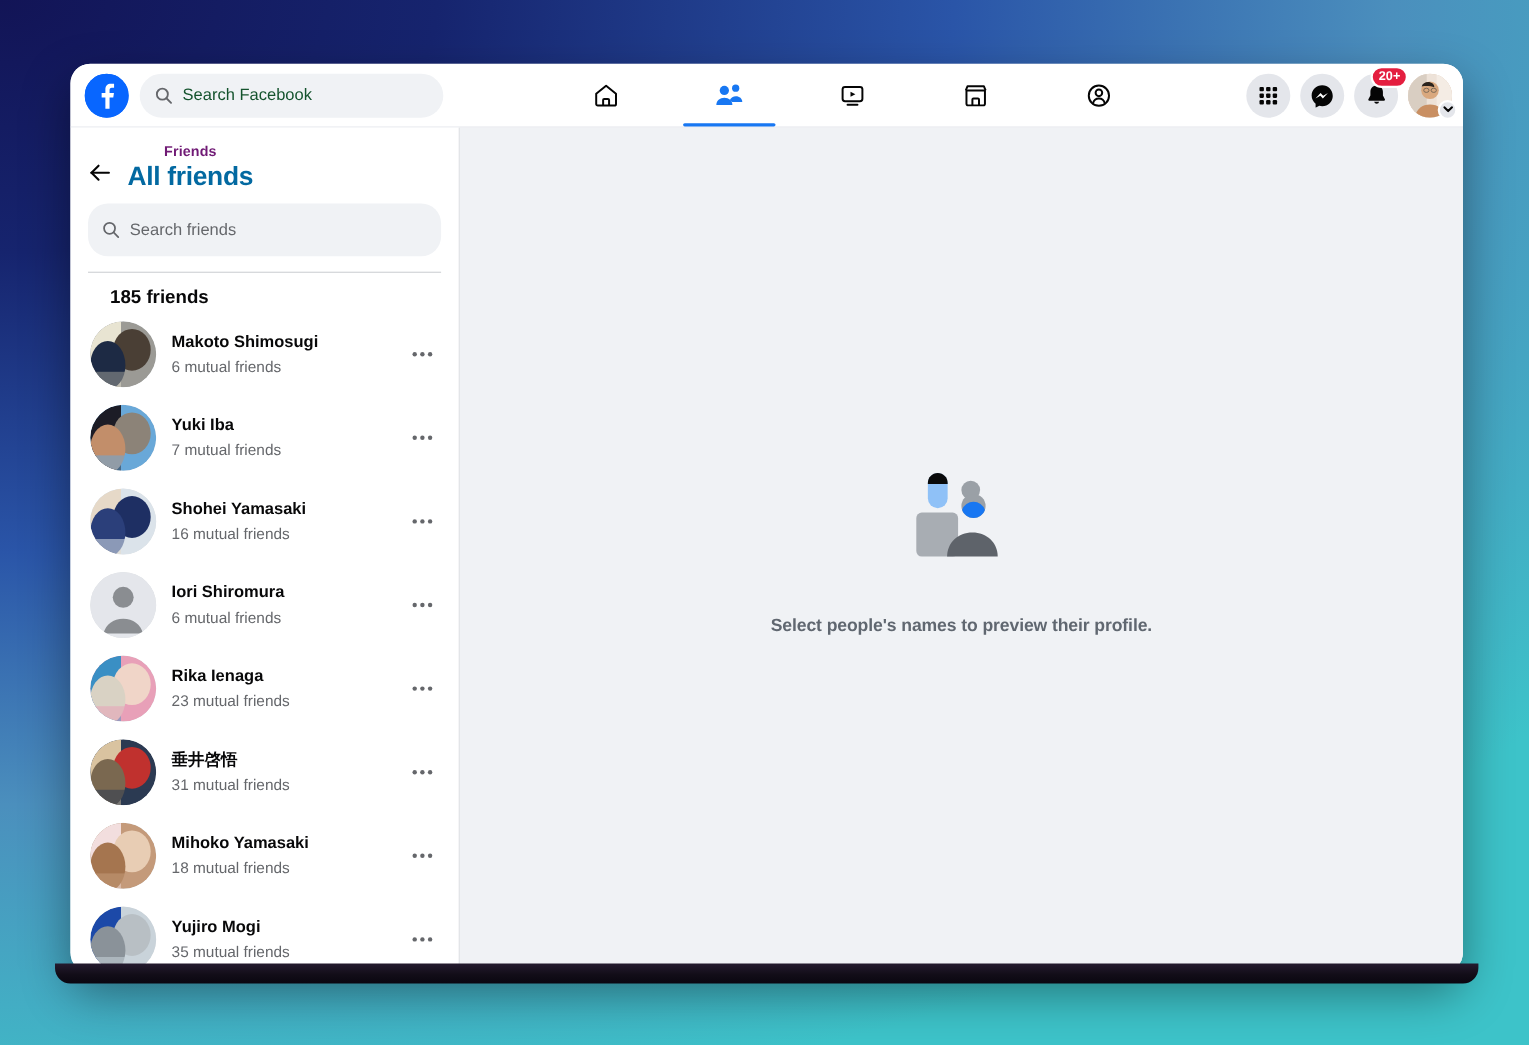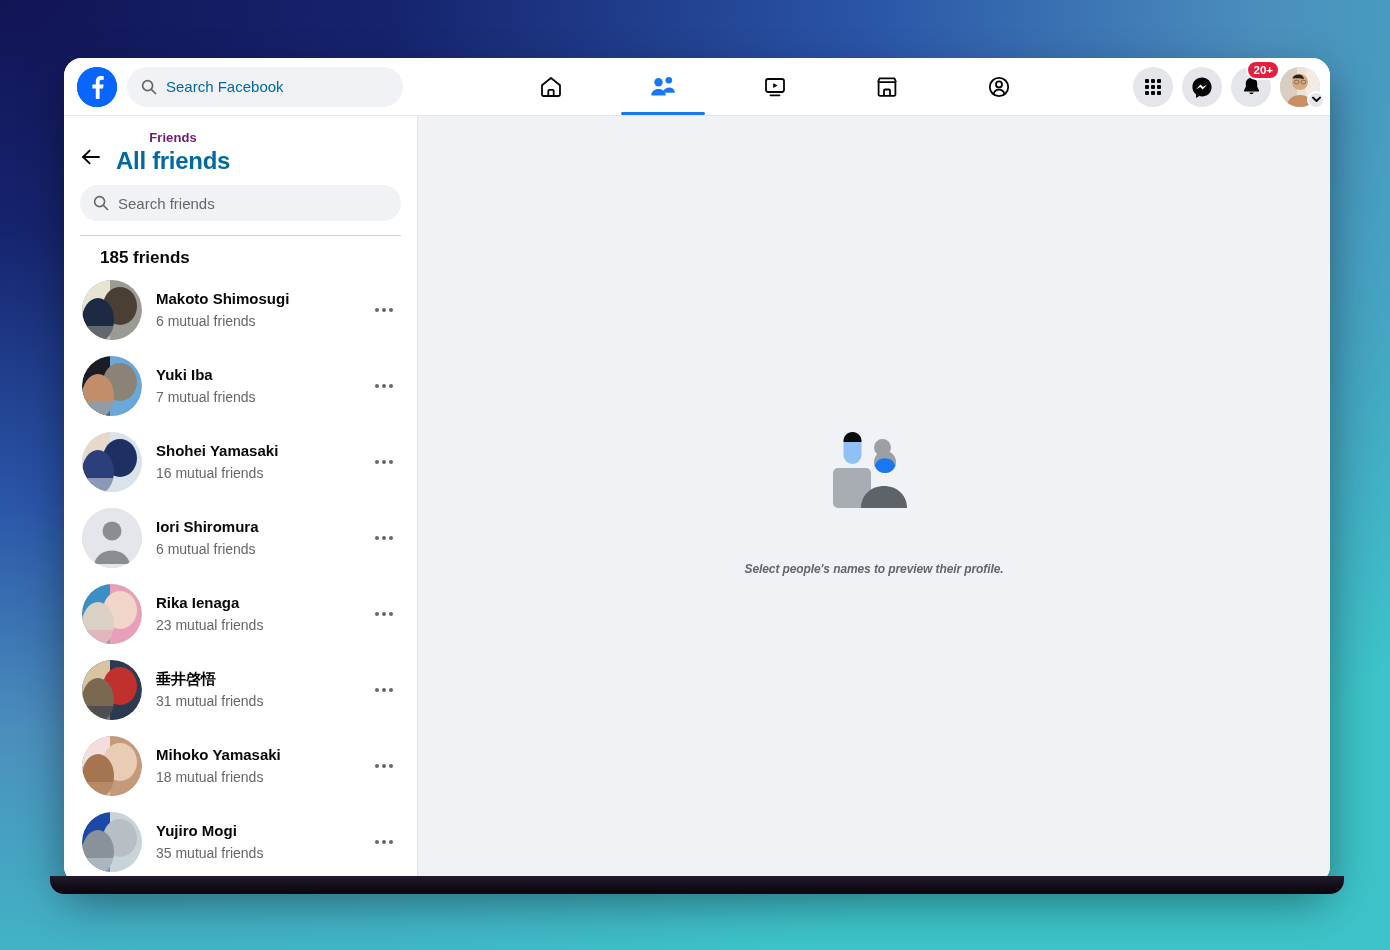--- a/index.html
+++ b/index.html
@@ -34,21 +34,21 @@
     border-bottom: 1px solid #e4e6eb;
   }
   .tb-left { display:flex; align-items:center; gap:10px; padding-left:13px; width:352px; flex:none; }
   .fb-logo { width:40px; height:40px; border-radius:50%; background:#0866ff; position:relative; flex:none; }
   .fb-logo svg { position:absolute; left:0; top:0; }
   .search-pill {
     display:flex; align-items:center; gap:9px;
     height:40px; width:276px; border-radius:20px; background:#f0f2f5;
     padding:0 14px; color:#65676b; font-size:15px;
   }
-  .search-pill .txt { color:#0369a1; font-size:15px; }
+  .search-pill .txt { color:#14532d; font-size:15px; }
   .tb-center { flex:1; display:flex; align-items:center; justify-content:center; gap:0px; height:100%; }
   .navbtn {
     position:relative; width:112px; height:100%;
     display:flex; align-items:center; justify-content:center;
     cursor:pointer;
   }
   .navbtn .underline {
     position:absolute; left:14px; right:14px; bottom:0; height:3px; border-radius:2px;
     background:#1877f2; display:none;
   }
@@ -77,21 +77,21 @@
   .sidebar {
     width:354px; flex:none; background:#fff;
     border-right:1px solid #dcdfe3; position:relative; overflow:hidden;
   }
   .sb-head { padding:14px 16px 0 16px; display:flex; gap:14px; align-items:flex-start; }
   .backarrow { width:22px; height:22px; margin-top:16px; cursor:pointer; flex:none; }
   .sb-titles .eyebrow { font-size:13px; color:#701a75; font-weight:600; letter-spacing:.1px;text-align:center; }
   .sb-titles .title { font-size:24px; font-weight:bold; color:#0369a1; margin-top:2px; letter-spacing:-.3px;}
   .sb-search-wrap { padding:10px 16px 0 16px; }
   .sb-search {
-    height:36px; border-radius:18px; background:#f0f2f5; display:flex; align-items:center;
+    height:48px; border-radius:18px; background:#f0f2f5; display:flex; align-items:center;
     gap:9px; padding:0 13px; color:#65676b; font-size:15px; cursor:text;
   }
   .divider { height:1px; background:#ced0d4; margin:14px 16px 0 16px; }
   .count { font-size:17px; font-weight:bold; color:#080809; padding:12px 16px 4px 16px;margin-left:20px; }
   .flist { padding:0 10px; }
   .frow {
     display:flex; align-items:center; gap:14px; padding:8px 8px; border-radius:8px; cursor:pointer;
     height:76px;
   }
   .fav { width:60px; height:60px; border-radius:50%; flex:none; overflow:hidden; position:relative; background:#dcdfe3; }
@@ -100,21 +100,21 @@
   .fmutual { font-size:14px; color:#65676b; line-height:19px; margin-top:3px; }
   .dots { width:30px; flex:none; display:flex; align-items:center; justify-content:center; cursor:pointer; color:#65676b; }
   .dots span { display:block; width:4px; height:4px; border-radius:50%; background:#65676b; margin:0 1.5px; }
   .dots .inner { display:flex; }
   
   .main {
     flex:1; background:#f0f2f5; display:flex; flex-direction:column;
     align-items:center; justify-content:center;
   }
   .empty-illo { margin-bottom:42px; }
-  .empty-text { font-size:12px; font-weight:bold; color:#606770; letter-spacing:-.1px;font-style:italic; }
+  .empty-text { font-size:16px; font-weight:bold; color:#606770; letter-spacing:-.1px; }
 </style>
 </head>
 <body>
 
 <div id="window">
 
   <div class="topbar">
 
     <div class="tb-left">
       <div class="fb-logo">

